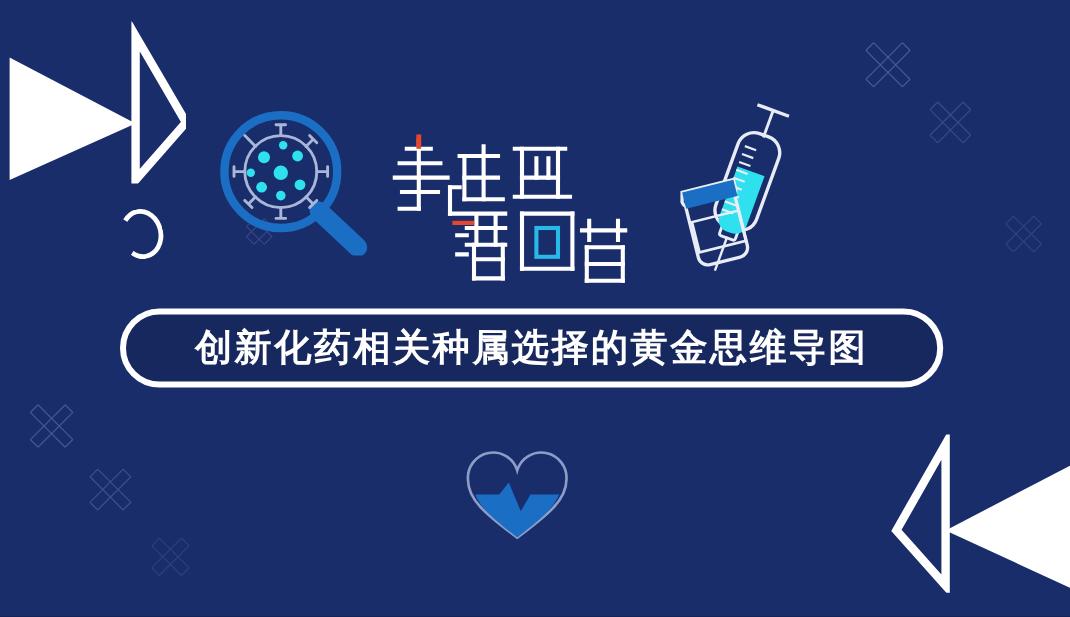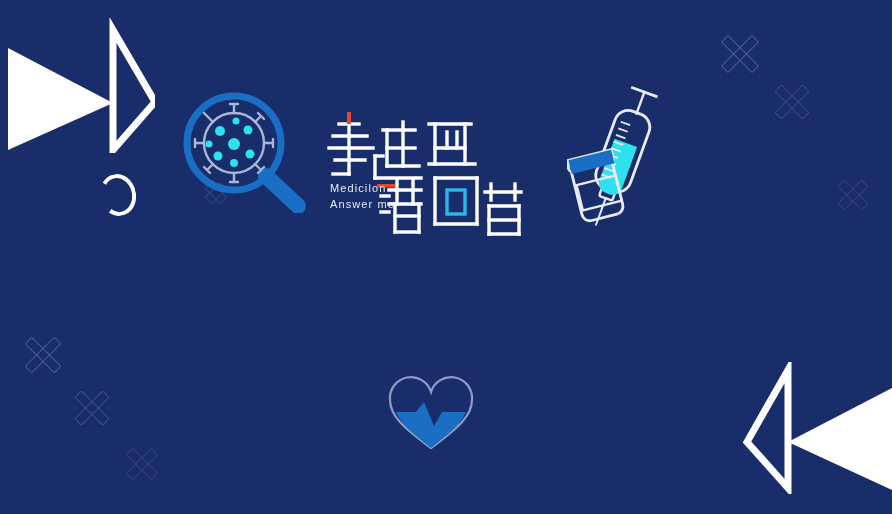--- a/index.html
+++ b/index.html
@@ -256,20 +256,19 @@
         <line x1="164" y1="126" x2="194" y2="126"></line>
       </g>
 
       <rect x="22" y="4" width="4" height="12" fill="#e8452c"></rect>
 
       <rect x="52" y="76" width="18" height="3.5" fill="#e8452c"></rect>
 
       <rect x="122" y="82" width="18" height="24" fill="none" stroke="#29b9e8" stroke-width="3.4"></rect>
     </svg>
 
-    <div id="logo-en">
-      <div>Medicilon</div>
-      <div>Answer me</div>
-    </div>
-  </div>
-
+  </div>
+
+  <div id="title-pill">
+    <span id="title-text">创新化药相关种属选择的黄金思维导图</span>
+  </div>
 
 </div>
 
 </body></html>

